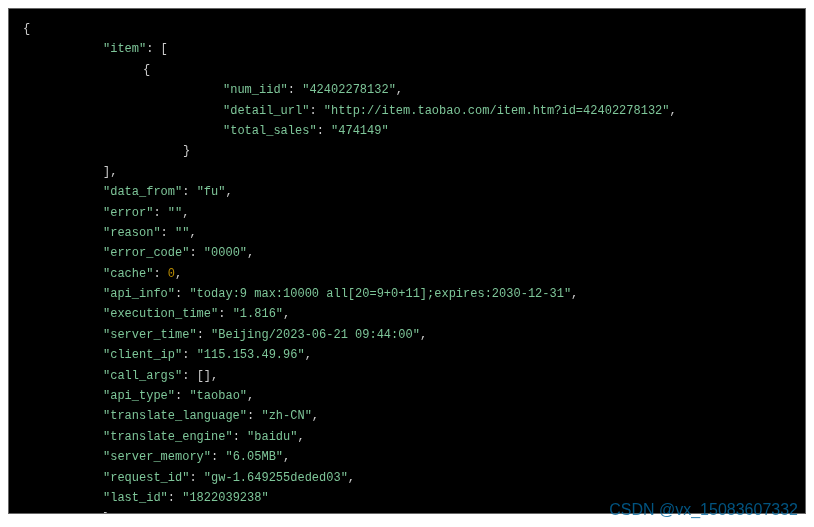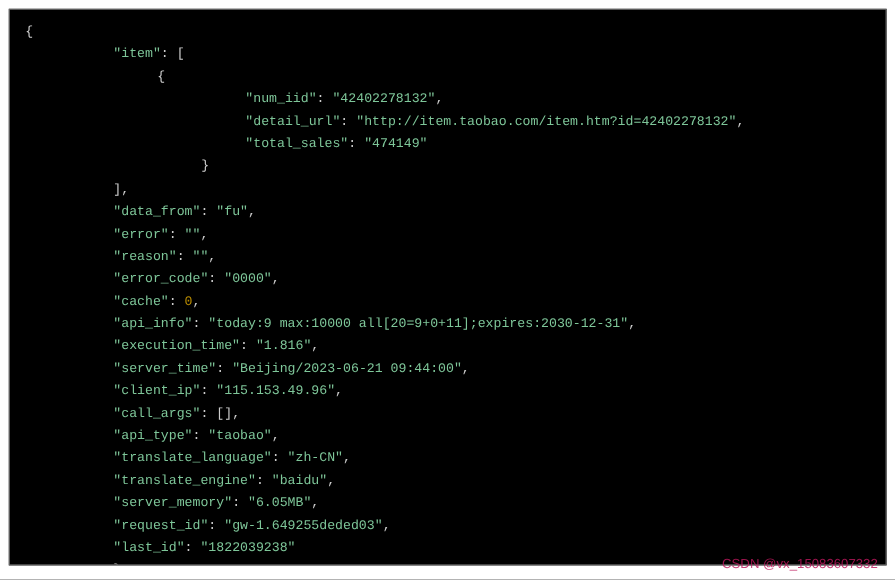--- a/index.html
+++ b/index.html
@@ -41,23 +41,23 @@
     .punct {
       color: #ccc;
     }
     .brace {
       color: #ccc;
     }
     .watermark {
       position: absolute;
       bottom: 8px;
       right: 16px;
-      color: #be185d;
+      color: #0369a1;
       font-family: Arial, sans-serif;
-      font-size: 12px;
+      font-size: 16px;
       font-weight: 400;
       opacity: 0.8;
       pointer-events: none;
     }
     .i1 { padding-left: 80px; }
     .i2 { padding-left: 120px; }
     .i25 { padding-left: 160px; }
     .i3 { padding-left: 200px; }
   </style>
 </head>

